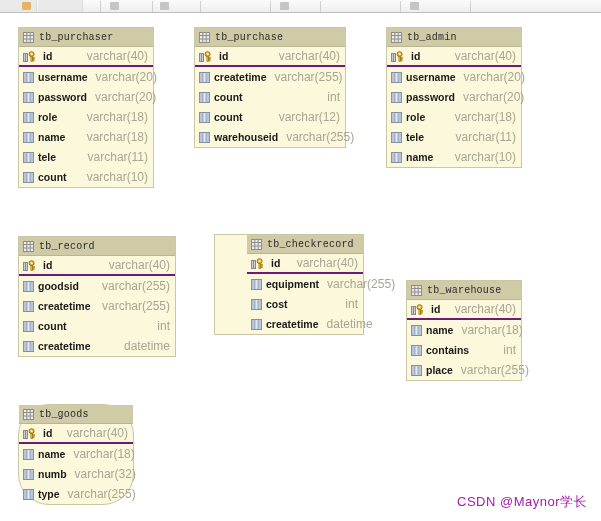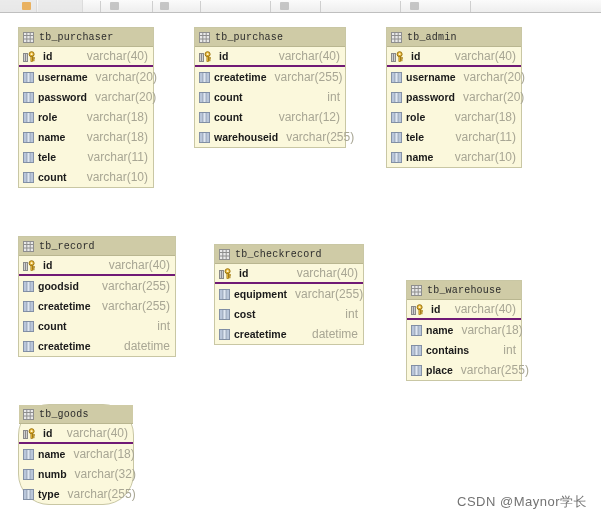--- a/index.html
+++ b/index.html
@@ -71,21 +71,21 @@
     font-size:12px;color:#a8a694;margin-left:auto;padding-left:8px;
   }
 
   
   .ico{display:inline-block;flex:0 0 auto;line-height:0;}
   .ico svg{display:block;}
 
   
   #watermark{
     position:absolute;right:14px;bottom:10px;
-    font-size:13px;color:#737373;
+    font-size:13px;color:#a21caf;
     letter-spacing:.5px;white-space:nowrap;
     user-select:none;
   }
 </style>
 </head>
 <body>
 
 <div id="toolbar">
     <div class="tb-btn" style="left: 0px; width: 36px;"></div>
     <div class="tb-btn" style="left: 38px; width: 44px;"></div>
@@ -468,21 +468,21 @@
               <line x1="7.2" y1="0.5" x2="7.2" y2="10.5" stroke="#7f8da3"></line>
               <rect x="0.9" y="0.9" width="2.4" height="9.2" fill="#b9c6da"></rect>
               <rect x="7.6" y="0.9" width="2.5" height="9.2" fill="#b9c6da"></rect>
             </svg>
           </span>
           <span class="fname">createtime</span>
           <span class="ftype">datetime</span>
         </div>
       </div>
     </div>
-    <div class="tbl" style="left: 214px; top: 231px; width: 150px;">
+    <div class="tbl" style="left: 214px; top: 221px; width: 150px; padding-left: 32px;">
       <div class="tbl-head">
         <span class="ico">
           <svg width="11" height="11" viewBox="0 0 11 11">
             <rect x="0.5" y="0.5" width="10" height="10" fill="#e9e9e9" stroke="#8e8e8e"></rect>
             <line x1="0.5" y1="3.5" x2="10.5" y2="3.5" stroke="#8e8e8e"></line>
             <line x1="3.8" y1="0.5" x2="3.8" y2="10.5" stroke="#8e8e8e"></line>
             <line x1="7.2" y1="0.5" x2="7.2" y2="10.5" stroke="#8e8e8e"></line>
             <line x1="0.5" y1="7" x2="10.5" y2="7" stroke="#8e8e8e"></line>
           </svg>
         </span>

